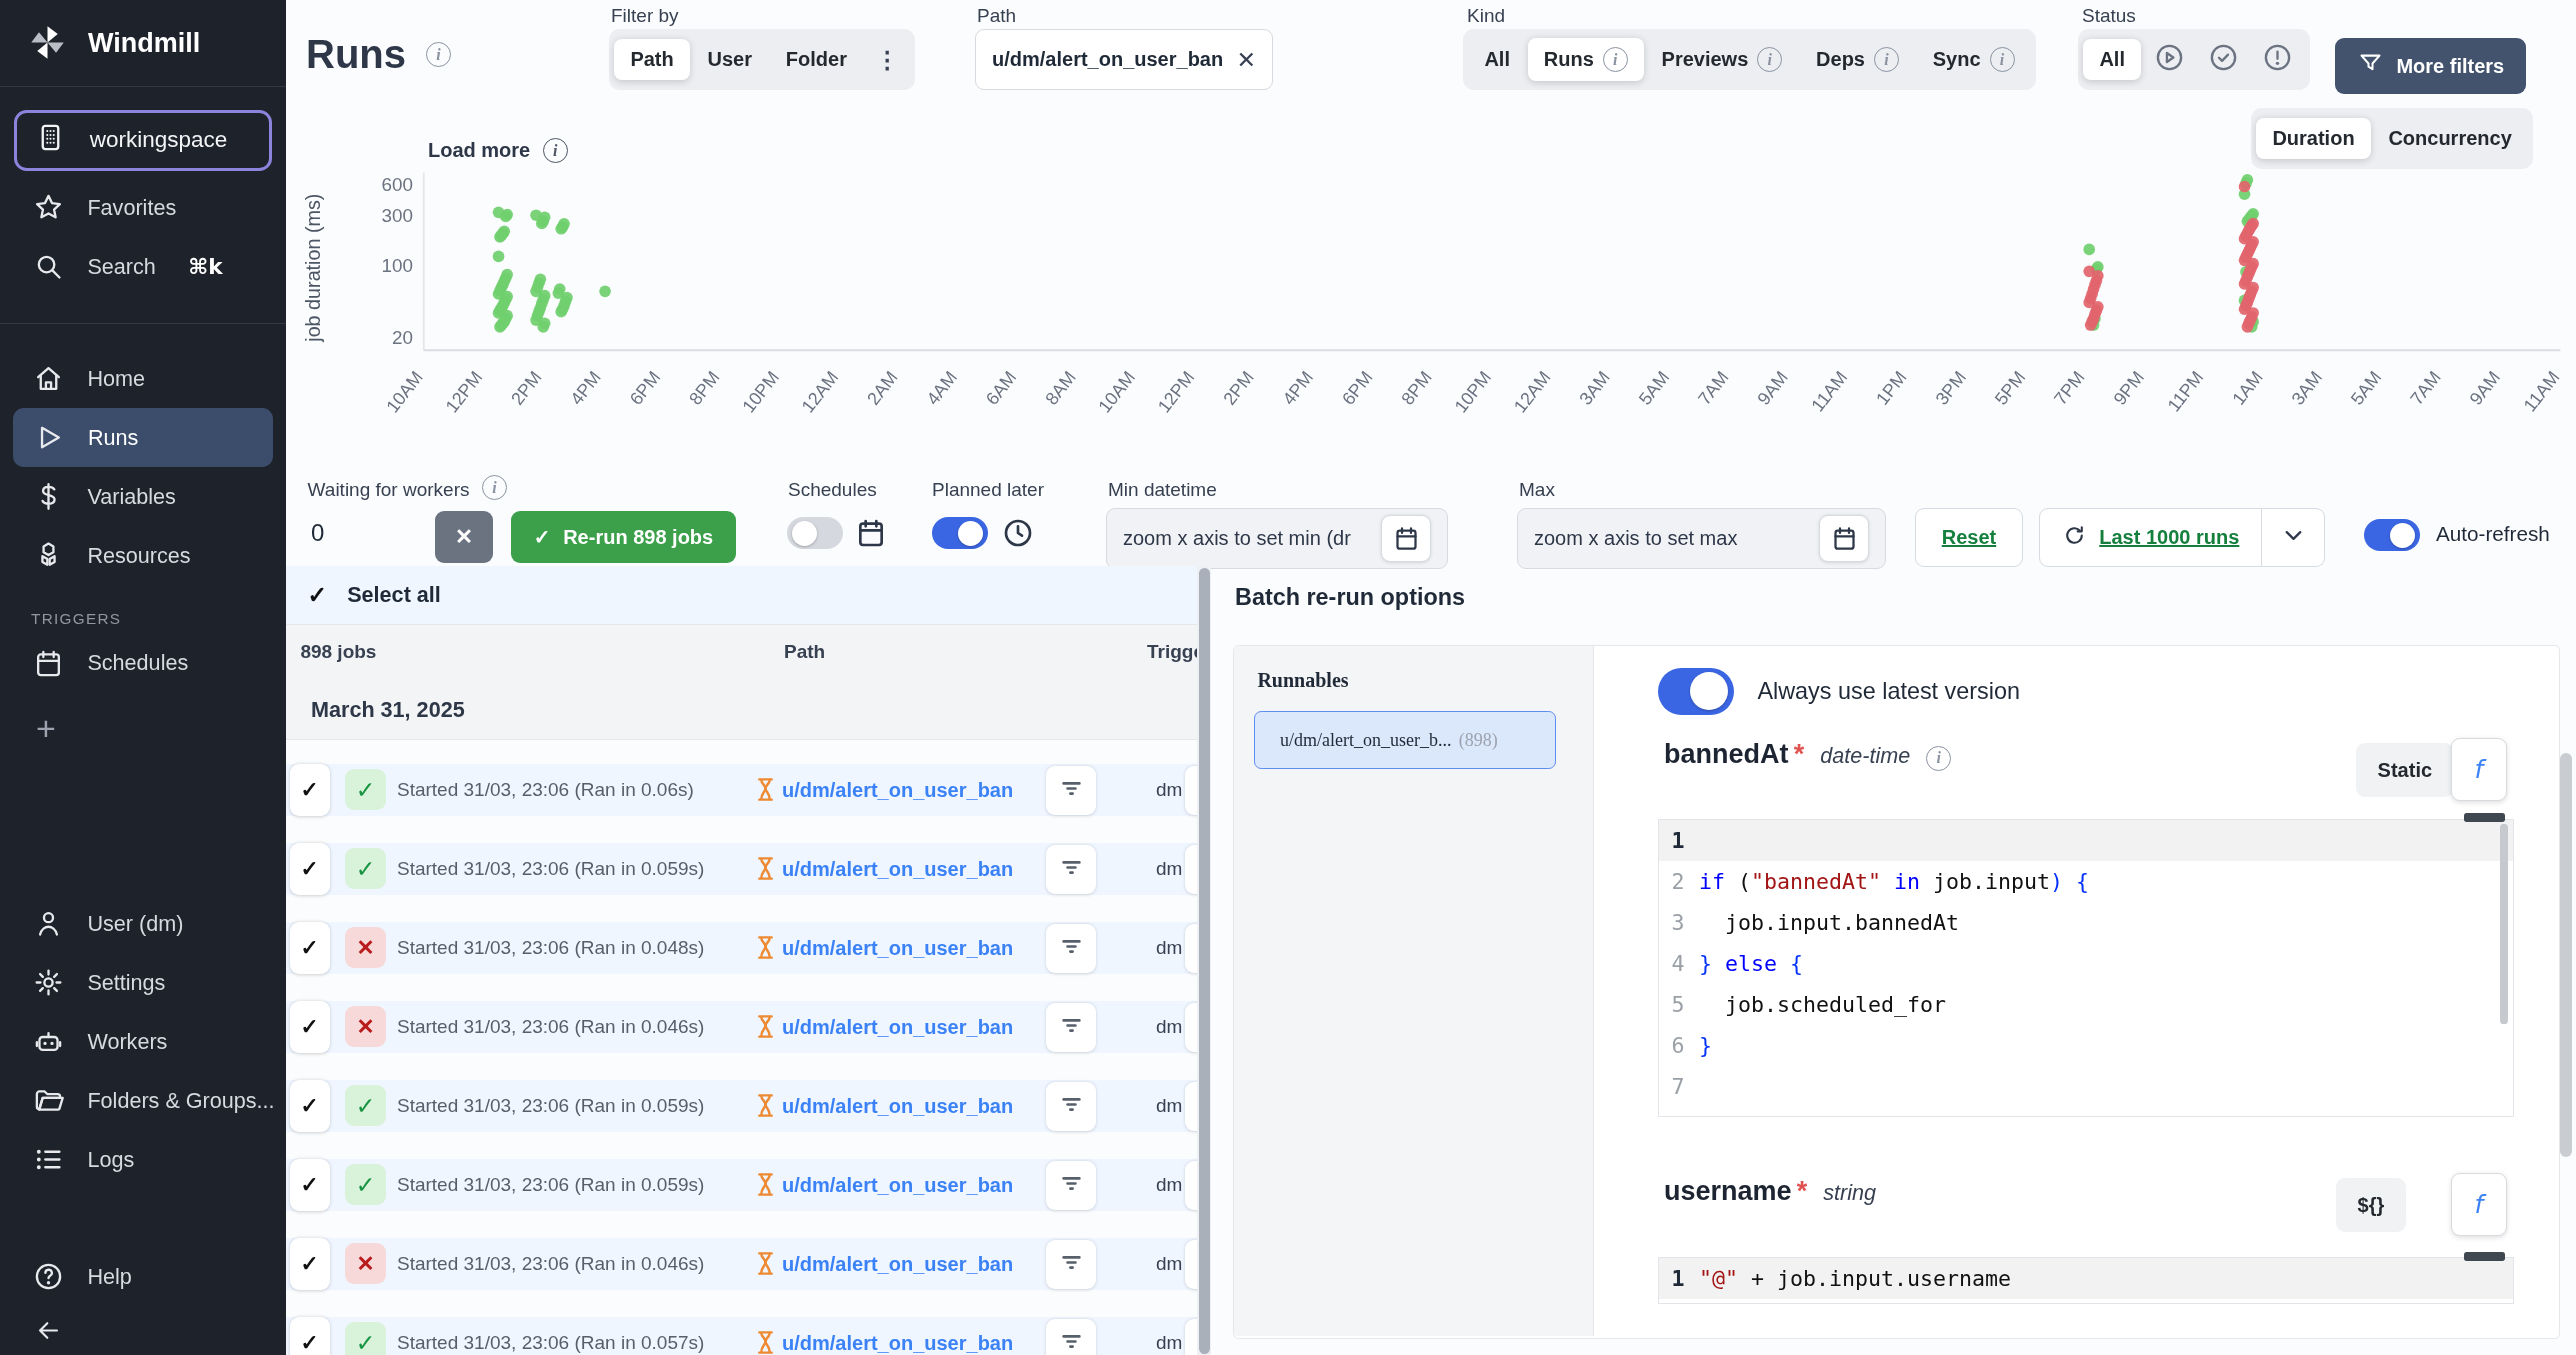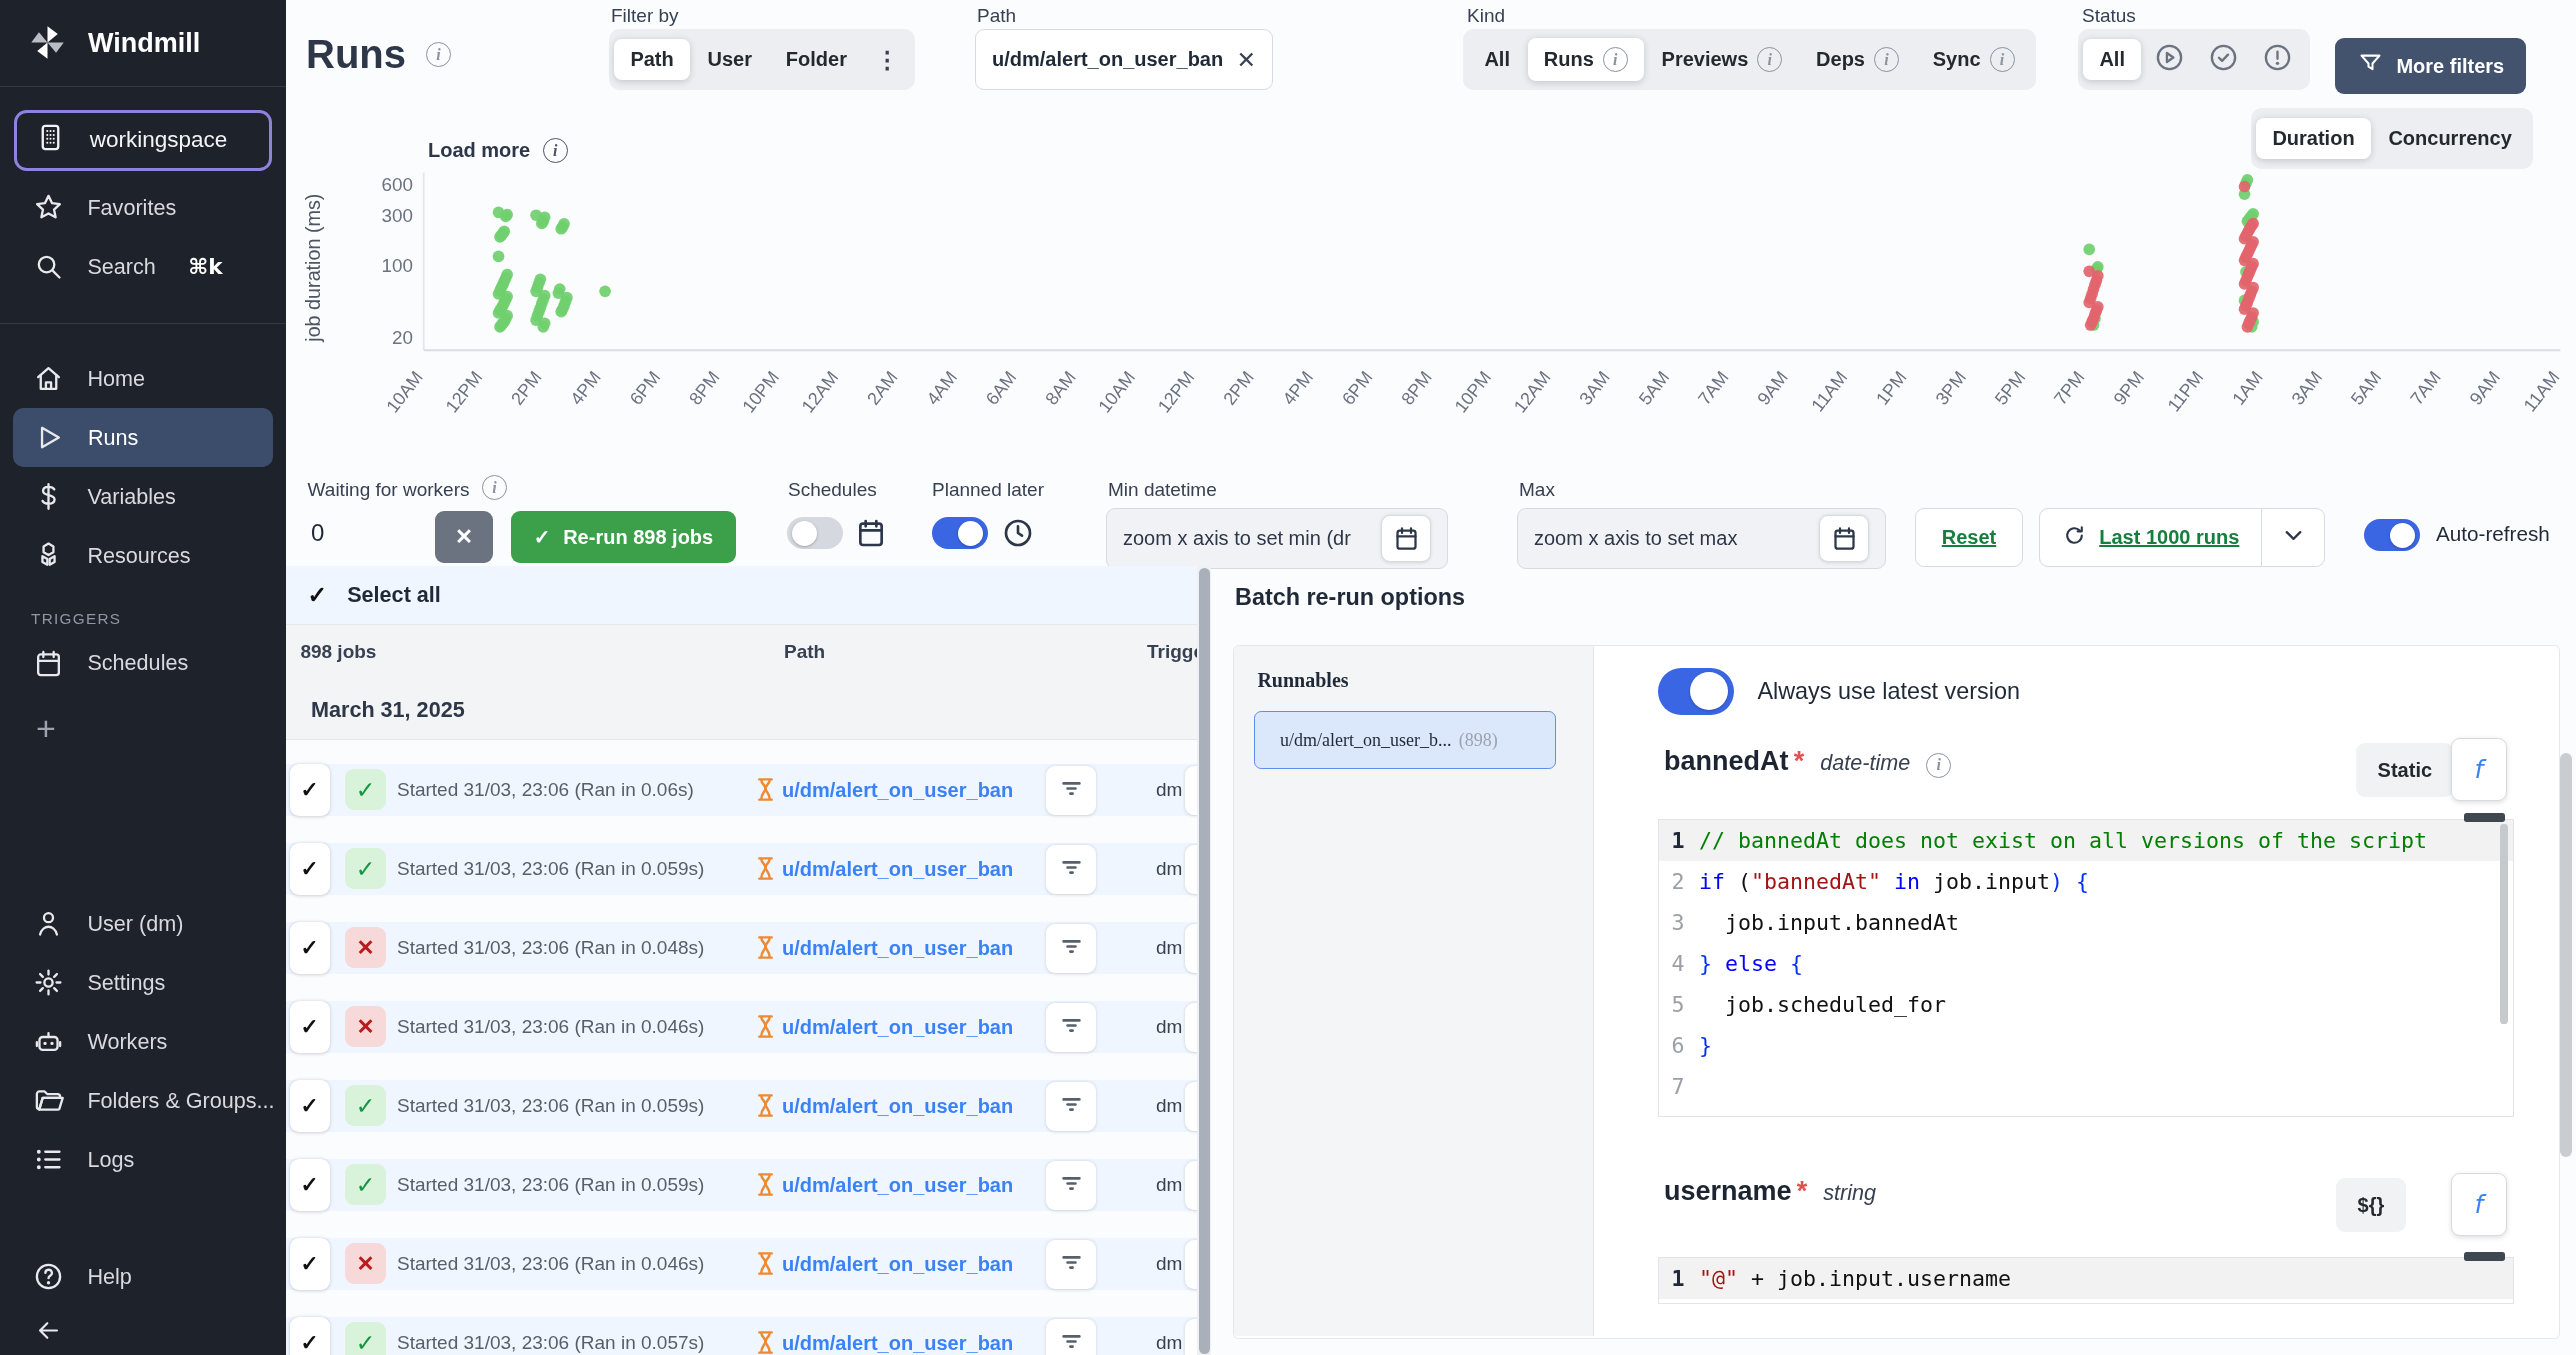--- a/index.html
+++ b/index.html
@@ -789,30 +789,30 @@
         <span>u/dm/alert_on_user_b...</span>
         <span class="cnt">(898)</span>
       </div>
     </div>
 
     <div class="latest">
       <span class="toggle big on"></span>
       <span class="tx">Always use latest version</span>
     </div>
 
-    <div class="fieldhead" style="left:430px;top:100px">
+    <div class="fieldhead" style="left:430px;top:93px">
       <span class="nm">bannedAt</span>
         <span class="req">*</span>
       <span class="ty">date-time</span>
       <span class="info-i">i</span>
     </div>
     <div class="mode-chip" style="left:1122px;top:97px">Static</div>
     <div class="fn-btn" style="left:1217px;top:92px">f</div>
     <div class="editor" id="editor-0" style="top:173px;height:298px">
-        <div class="ed-line active"><span class="ln">1</span><span class="code"><span class="tok-com">// bannedAt does not exist on all versions of the script</span></span></div>
+        <div class="ed-line active"><span class="ln">1</span></div>
         <div class="ed-line"><span class="ln">2</span><span class="code"><span class="tok-kw">if</span><span class="tok-pl"> (</span><span class="tok-str">"bannedAt"</span><span class="tok-pl"> </span><span class="tok-kw">in</span><span class="tok-pl"> job.input</span><span class="tok-br">) {</span></span></div>
         <div class="ed-line"><span class="ln">3</span><span class="code"><span class="tok-pl">  job.input.bannedAt</span></span></div>
         <div class="ed-line"><span class="ln">4</span><span class="code"><span class="tok-br">} </span><span class="tok-kw">else</span><span class="tok-br"> {</span></span></div>
         <div class="ed-line"><span class="ln">5</span><span class="code"><span class="tok-pl">  job.scheduled_for</span></span></div>
         <div class="ed-line"><span class="ln">6</span><span class="code"><span class="tok-br">}</span></span></div>
         <div class="ed-line"><span class="ln">7</span><span class="code"></span></div>
       </div>
     <div class="hthumb" style="left:1230px;top:167px"></div>
     <div class="ed-vthumb" style="left:1266px;top:178px;height:200px"></div>
 

